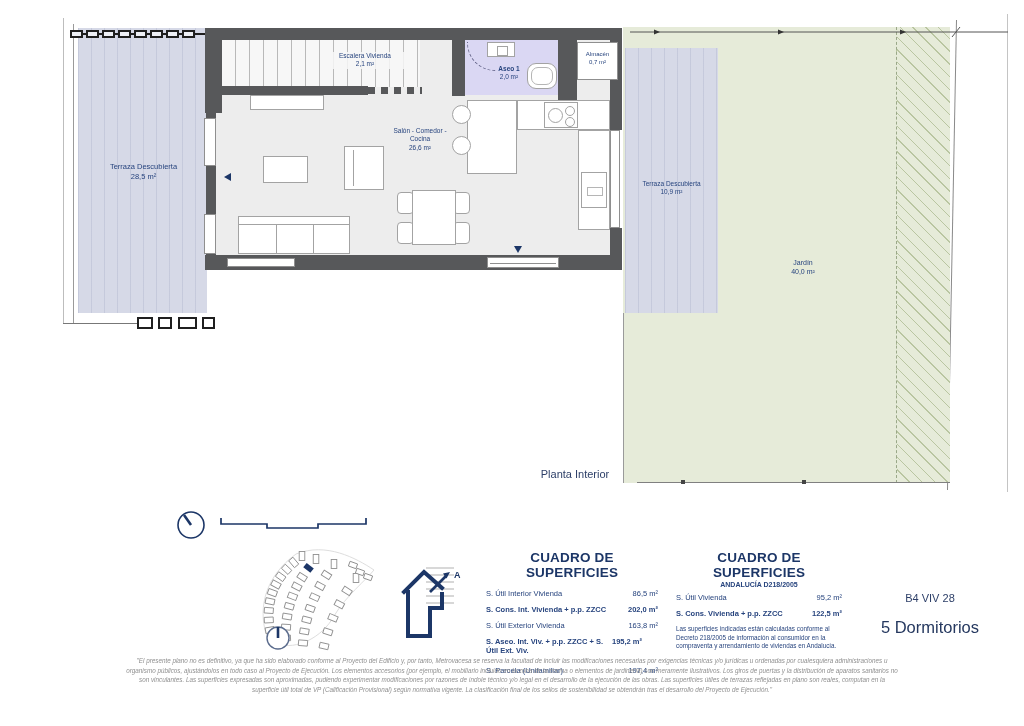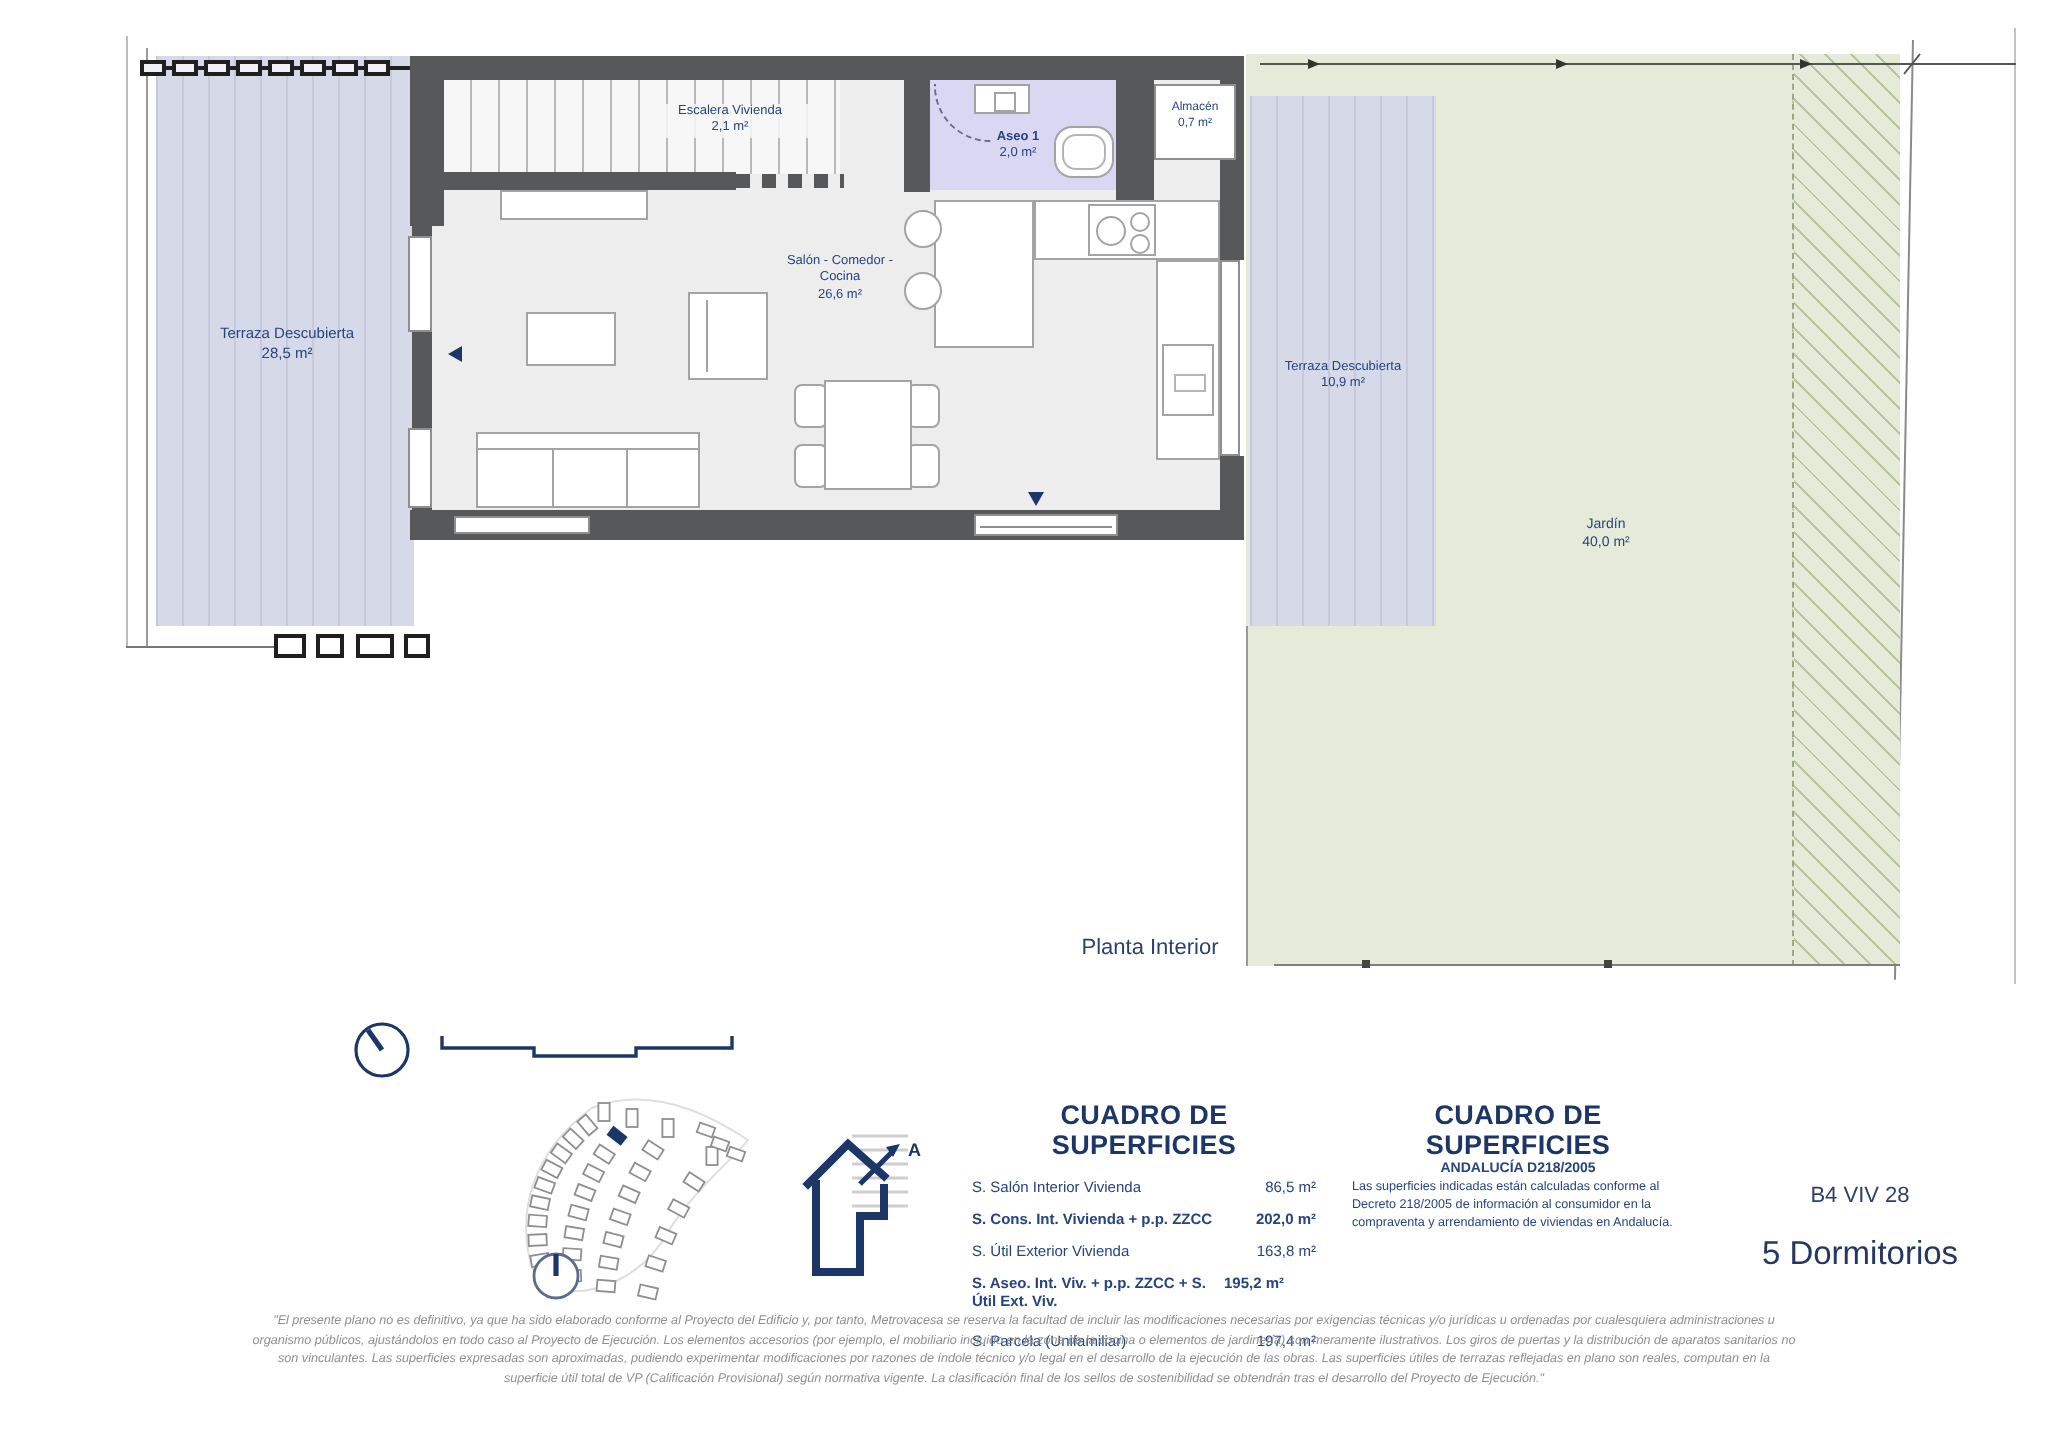--- a/index.html
+++ b/index.html
@@ -250,21 +250,21 @@
     <polyline points="12,42 12,88 34,88 34,60 46,60 46,44" fill="none" stroke="#1c3667" stroke-width="4" stroke-linejoin="miter"></polyline>
     <line x1="34" y1="44" x2="50" y2="28" stroke="#1c3667" stroke-width="2.6"></line>
     <path d="M54,24 l-7,1.5 l3.5,5 z" fill="#1c3667"></path>
     <text x="58" y="30" font-size="9" font-weight="bold" fill="#1c3667" font-family="Liberation Sans, sans-serif">A</text>
   </svg>
 
   <div class="tbl" style="left:486px;top:550px;width:172px;">
     <div class="ttl">CUADRO DE SUPERFICIES</div>
     <div class="rows">
       <div class="trow">
-          <span class="lb">S. Salón Interior Vivienda</span>
+          <span class="lb">S. Útil Interior Vivienda</span>
           <span class="vl">86,5 m²</span>
         </div>
       <div class="trow b">
           <span class="lb">S. Cons. Int. Vivienda + p.p. ZZCC</span>
           <span class="vl">202,0 m²</span>
         </div>
       <div class="trow">
           <span class="lb">S. Útil Exterior Vivienda</span>
           <span class="vl">163,8 m²</span>
         </div>
@@ -275,20 +275,30 @@
       <div class="trow gap">
           <span class="lb">S. Parcela (Unifamiliar)</span>
           <span class="vl">197,4 m²</span>
         </div>
     </div>
   </div>
 
   <div class="tbl" style="left:676px;top:550px;width:166px;">
     <div class="ttl">CUADRO DE SUPERFICIES</div>
     <div class="sub">ANDALUCÍA D218/2005</div>
+    <div class="rows" style="margin-top:5px;">
+      <div class="trow">
+          <span class="lb">S. Útil Vivienda</span>
+          <span class="vl">95,2 m²</span>
+        </div>
+      <div class="trow b">
+          <span class="lb">S. Cons. Vivienda + p.p. ZZCC</span>
+          <span class="vl">122,5 m²</span>
+        </div>
+    </div>
     <div class="note">Las superficies indicadas están calculadas conforme al Decreto 218/2005 de información al consumidor en la compraventa y arrendamiento de viviendas en Andalucía.</div>
   </div>
 
   <div class="abs navy" style="left:880px;top:592px;width:100px;text-align:center;font-size:11px;color:#2d3f68;">B4 VIV 28</div>
   <div class="abs navy" style="left:855px;top:618px;width:150px;text-align:center;font-size:16.5px;font-weight:500;color:#25385f;">5 Dormitorios</div>
 
   <div class="disclaimer" style="left:125px;top:656px;width:774px;">
     <div>"El presente plano no es definitivo, ya que ha sido elaborado conforme al Proyecto del Edificio y, por tanto, Metrovacesa se reserva la facultad de incluir las modificaciones necesarias por exigencias técnicas y/o jurídicas u ordenadas por cualesquiera administraciones u</div>
     <div>organismo públicos, ajustándolos en todo caso al Proyecto de Ejecución. Los elementos accesorios (por ejemplo, el mobiliario incluido en la zona de la cocina o elementos de jardinería) son meramente ilustrativos. Los giros de puertas y la distribución de aparatos sanitarios no</div>
     <div>son vinculantes. Las superficies expresadas son aproximadas, pudiendo experimentar modificaciones por razones de índole técnico y/o legal en el desarrollo de la ejecución de las obras. Las superficies útiles de terrazas reflejadas en plano son reales, computan en la</div>

